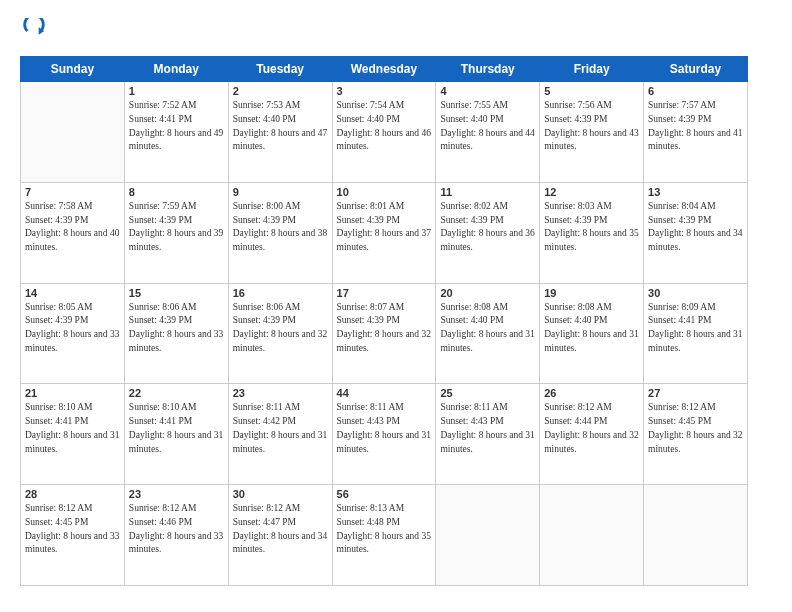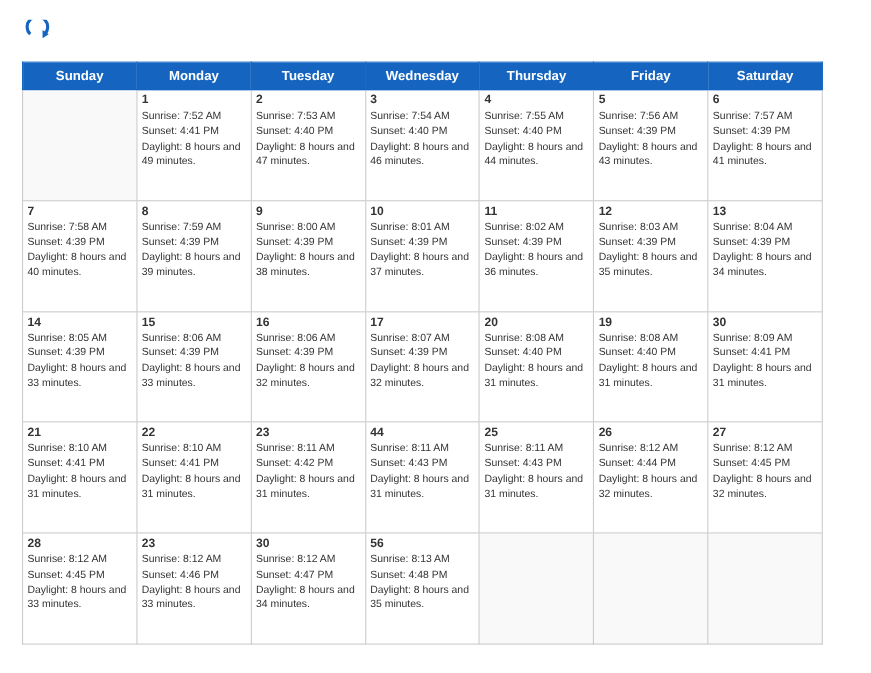--- a/index.html
+++ b/index.html
@@ -79,20 +79,21 @@
       height: 82px;
     }
     .day-num {
       font-weight: bold;
       font-size: 11px;
       margin-bottom: 2px;
       display: block;
     }
     .cell-text {
       line-height: 1.45;
+      font-family: Liberation Serif, serif;
     }
     .empty-cell {
       background: #f9f9f9;
     }
   </style>
 </head>
 <body>
 
 <div class="page">
   <div class="header">

